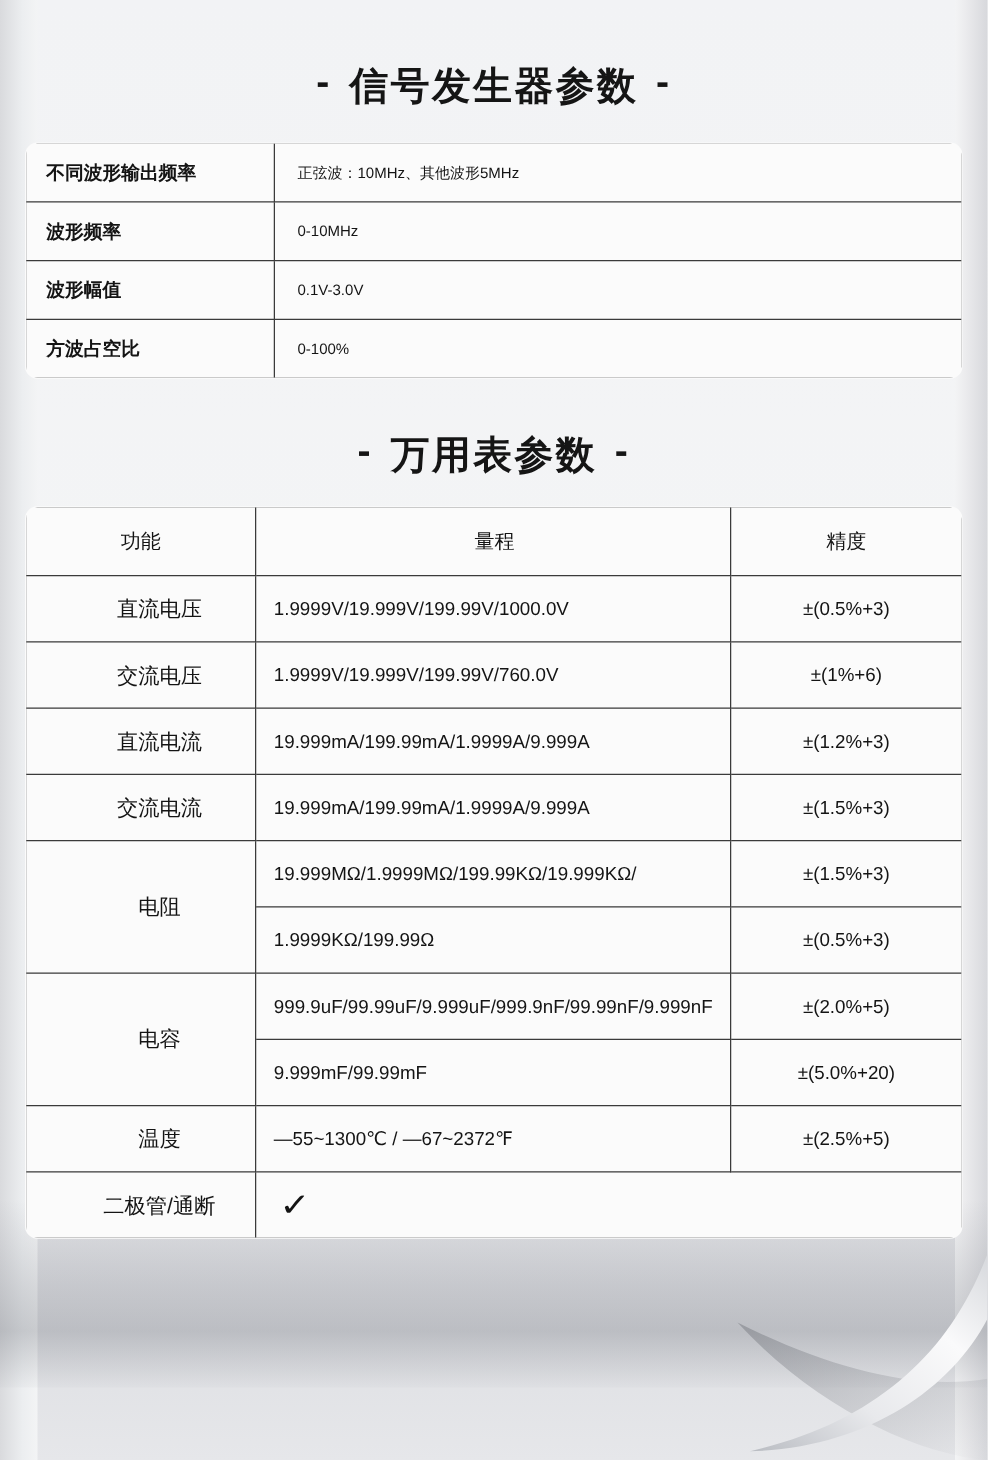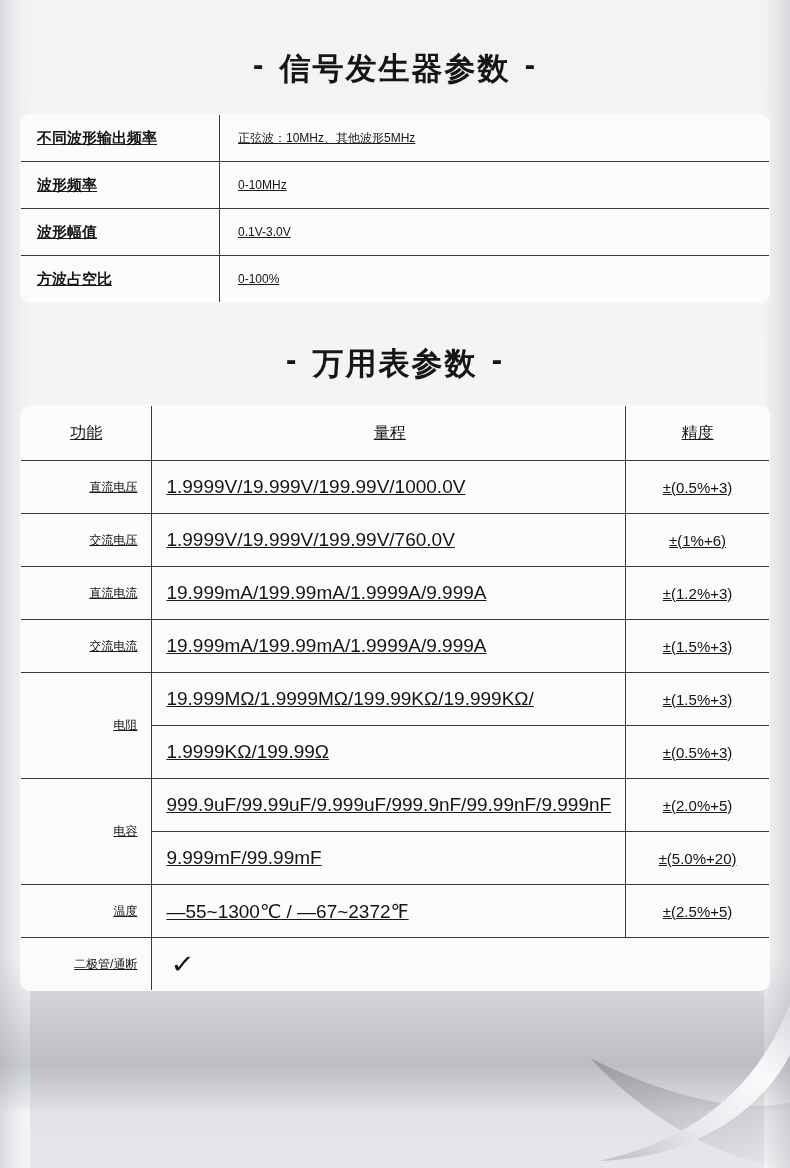--- a/index.html
+++ b/index.html
@@ -81,21 +81,20 @@
     padding: 0 14px;
     position: relative;
     top: -4px;
     font-size: 26px;
   }
 
   
   .table-wrap {
     margin: 0 auto;
     width: 750px;
-    text-decoration: underline;
   }
   table.spec {
     border-collapse: collapse;
     width: 100%;
     background: #fbfbfb;
     border: 1px solid #3a3a3a;
     border-radius: 10px;
     overflow: hidden;
   }
   table.spec td, table.spec th {
@@ -129,28 +128,28 @@
     height: 54px;
     font-weight: bold;
     font-size: 20px;
     font-family: "DejaVu Sans", "Liberation Sans", sans-serif;
   }
   .mm-table th.c1 { width: 142px; text-align: center; }
   .mm-table th.c2 { padding-left: 16px; text-align: center; }
   .mm-table th.c3 { width: 170px; text-align: center; }
   .mm-table td.func {
     width: 142px;
-    text-align: right;
-    font-size: 12px;
+    text-align: center;
+    font-size: 17px;
     height: 52px;
     padding-left: 44px;
   }
   .mm-table td.range {
     padding-left: 14px;
-    font-size: 19px;
+    font-size: 15px;
     height: 52px;
   }
   .mm-table td.acc {
     width: 170px;
     text-align: center;
     font-size: 15px;
     height: 52px;
   }
   .mm-table td.check {
     padding-left: 20px;

